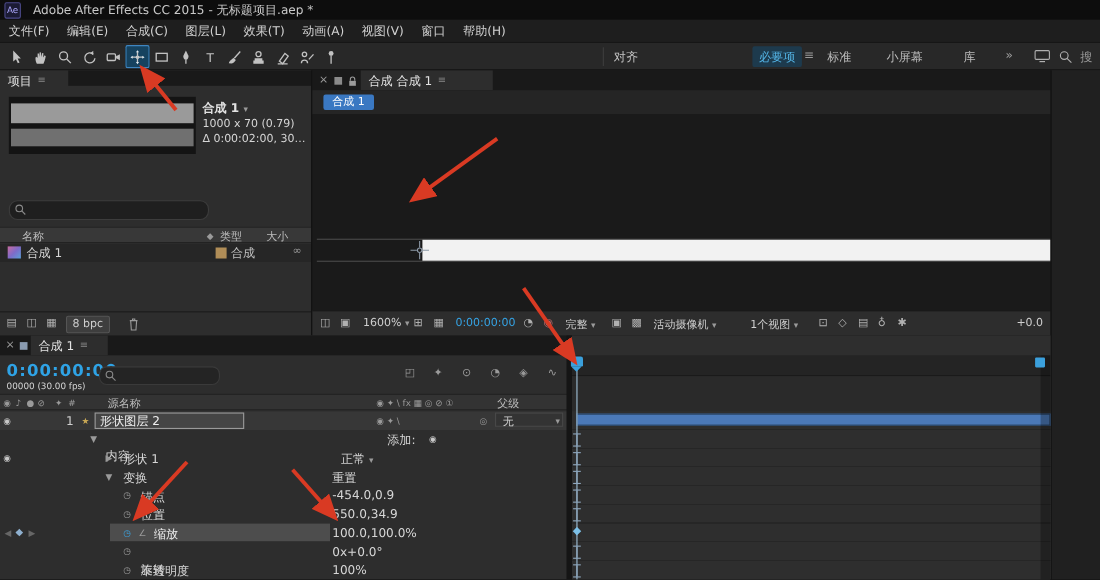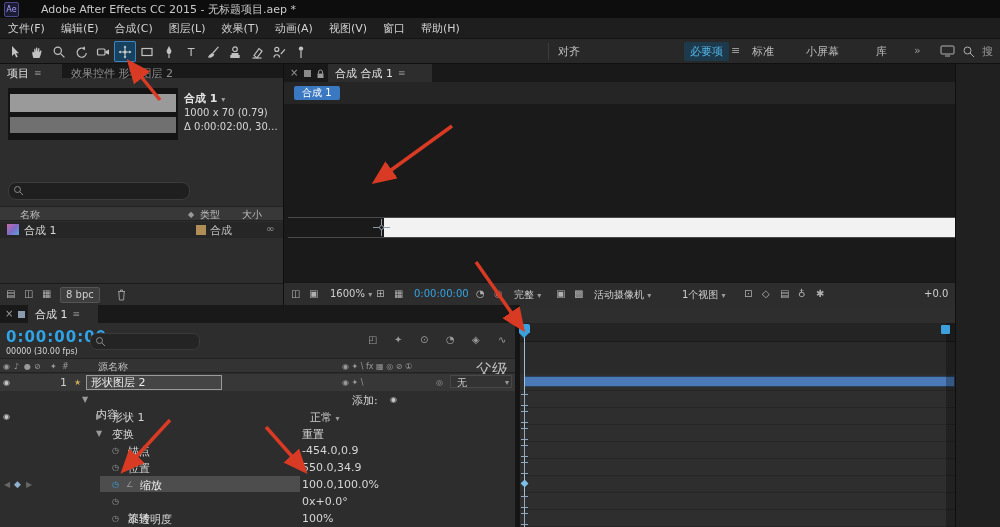--- a/index.html
+++ b/index.html
@@ -4,21 +4,21 @@
 <style>
   html,body{margin:0;padding:0;background:#000}
   .app{position:relative;width:1000px;height:527px;overflow:hidden;background:#232323;
        font-family:"DejaVu Sans","Liberation Sans",sans-serif;color:#c8c8c8;font-size:11px}
   .abs{position:absolute}
   .gl{position:absolute;color:#b0b0b0;font-size:11px;line-height:1}
   .dim{color:#8a8a8a}
   .val{color:#6ea6db}
   .caret{color:#9a9a9a;font-size:8px}
   
-  .titlebar{left:0;top:0;width:1000px;height:18px;background:#0d0d0d;display:flex;align-items:center;gap:22px;padding-left:4px;box-sizing:border-box}
+  .titlebar{left:0;top:0;width:1000px;height:18px;background:#0d0d0d;display:flex;align-items:center;gap:11px;padding-left:4px;box-sizing:border-box}
   .ae-badge{width:13px;height:13px;background:#1b1b34;color:#a9a4f8;border:1px solid #4c4a8a;font-size:8px;display:flex;align-items:center;justify-content:center;border-radius:2px;flex:0 0 auto}
   .title-text{font-size:11px;color:#c9c9c9;white-space:nowrap}
   .menubar{left:0;top:18px;width:1000px;height:20px;background:#1e1e1e;display:flex;align-items:center}
   .menu-item{padding:0 8px;color:#d2d2d2;white-space:nowrap}
   .toolbar{left:0;top:38px;width:1000px;height:26px;background:#282828;border-top:1px solid #141414;border-bottom:1px solid #101010;box-sizing:border-box}
   .tool{position:absolute;top:2px;width:22px;height:21px;display:flex;align-items:center;justify-content:center;border-radius:2px}
   .tool.sel{background:#16425f;box-shadow:0 0 0 1px #3f85c0 inset}
   .tool svg{stroke:#c2c2c2;fill:none;stroke-width:1.2}
   .ws{position:absolute;top:5px;font-size:11px;color:#bdbdbd;white-space:nowrap}
   
@@ -159,23 +159,20 @@
         </svg></span>
     <span class="ws" style="left:982px;color:#9a9a9a">搜</span>
   </div>
 
   <div class="abs panel" style="left:0;top:64px;width:283px;height:241px">
     <div class="abs tabstrip" style="left:0;top:0;width:283px;height:14px">
       <span class="ptab on" style="left:0;width:62px">
           <span>项目</span>
           <span class="dim" style="font-size:9px">≡</span>
         </span>
-      <span class="ptab off" style="left:64px;width:200px">
-          <span>效果控件 形状图层 2</span>
-        </span>
     </div>
 
     <div class="abs" style="left:8px;top:24px;width:170px;height:52px;background:#141414">
       <div class="abs" style="left:2px;top:6px;width:166px;height:18px;background:#9a9a9a"></div>
       <div class="abs" style="left:2px;top:29px;width:166px;height:16px;background:#707070"></div>
     </div>
     <div class="rowtxt" style="left:184px;top:27px;font-weight:bold;color:#e2e2e2"><span>合成 1</span> <span class="caret">▾</span></div>
     <div class="rowtxt dim" style="left:184px;top:43px;font-size:10px">1000 x 70 (0.79)</div>
     <div class="rowtxt dim" style="left:184px;top:57px;font-size:10px">Δ 0:00:02:00, 30…</div>
 
@@ -213,21 +210,21 @@
   </div>
 
   <div class="abs" style="left:283px;top:64px;width:672px;height:241px;background:#1b1b1b;border-left:1px solid #0f0f0f;box-sizing:border-box">
     <div class="abs tabstrip" style="left:0;top:0;width:672px;height:18px">
       <span class="gl" style="left:6px;top:4px;font-size:10px;color:#9a9a9a">×</span>
       <span class="abs" style="left:20px;top:6px;width:7px;height:7px;background:#8a8a8a"></span>
       <span class="abs" style="left:32px;top:5px"><svg width="9" height="10">
             <path d="M2.5 4.5 V3 a2 2 0 0 1 4 0 V4.5" stroke="#9a9a9a" fill="none"></path>
             <rect x="1.5" y="4.5" width="6" height="4.5" fill="#9a9a9a"></rect>
           </svg></span>
-      <span class="ptab on" style="left:44px;width:104px">
+      <span class="ptab on" style="left:44px;width:120px">
           <span>合成 合成 1</span>
           <span class="dim" style="font-size:9px">≡</span>
         </span>
     </div>
 
     <div class="abs" style="left:0;top:18px;width:672px;height:22px;background:#252525">
       <span class="abs" style="left:10px;top:4px;height:14px;background:#3a78c2;border-radius:2px;padding:0 8px;color:#fff;font-size:10px;line-height:14px">合成 1</span>
     </div>
 
     <div class="abs" style="left:0;top:40px;width:672px;height:178px;background:#1a1a1a;overflow:hidden">
@@ -303,21 +300,21 @@
 
     <div class="abs" style="left:0;top:53px;width:520px;height:15px;background:#333;border-top:1px solid #222;border-bottom:1px solid #222;box-sizing:border-box">
       <span class="sw" style="left:3px;top:3px">◉</span>
       <span class="sw" style="left:14px;top:3px">♪</span>
       <span class="sw" style="left:24px;top:3px">●</span>
       <span class="sw" style="left:34px;top:3px">⊘</span>
       <span class="sw" style="left:50px;top:3px">✦</span>
       <span class="sw" style="left:62px;top:3px">#</span>
       <span class="rowtxt" style="left:98px;top:1px;font-size:10px;color:#bdbdbd">源名称</span>
       <span class="sw" style="left:342px;top:3px">◉ ✦ \ fx ▦ ◎ ⊘ ①</span>
-      <span class="rowtxt" style="left:476px;top:1px;font-size:16px;color:#bdbdbd">父级</span>
+      <span class="rowtxt" style="left:452px;top:1px;font-size:10px;color:#bdbdbd">父级</span>
     </div>
 
     <div class="abs" style="left:0;top:69px;width:520px;height:17px;background:#373737">
       <span class="sw" style="left:3px;top:4px;color:#c8c8c8">◉</span>
       <span class="rowtxt" style="left:60px;top:2px;color:#cfcfcf">1</span>
       <span class="sw" style="left:74px;top:4px;color:#c9a855">★</span>
       <span class="abs" style="left:86px;top:1px;width:130px;height:13px;background:#454545;border:1px solid #9a9a9a;color:#efefef;font-size:11px;line-height:13px;padding-left:4px;white-space:nowrap;overflow:hidden">形状图层 2</span>
       <span class="sw" style="left:342px;top:4px">◉ ✦ \</span>
       <span class="sw" style="left:436px;top:4px">◎</span>
       <div class="abs" style="left:450px;top:1px;width:62px;height:13px;background:#333;border:1px solid #484848;box-sizing:border-box">

